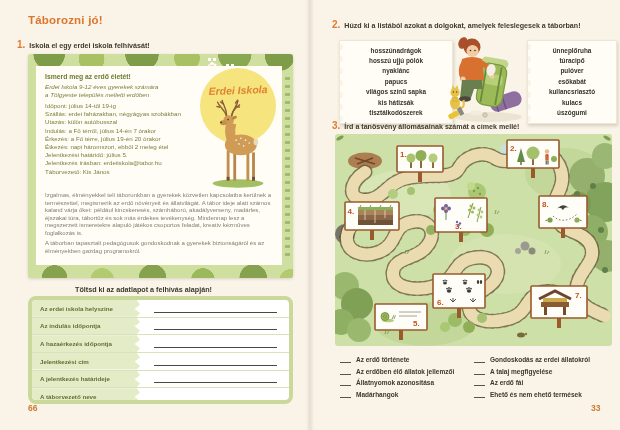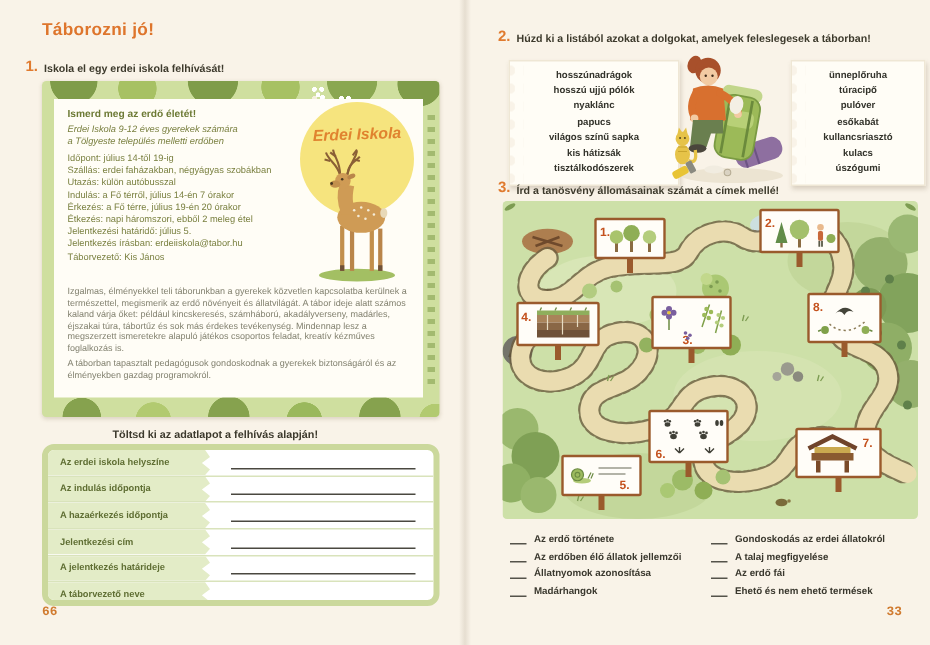--- a/index.html
+++ b/index.html
@@ -50,21 +50,21 @@
   
   .fill-title{left:28px;top:285px;font-size:7.2px;font-weight:bold;color:#3c392c;margin-left:47px;}
   .fill-table{left:28px;top:296px;width:265px;height:108px;background:#fff;border:4px solid #cbd89c;border-radius:8px;box-sizing:border-box;overflow:hidden;}
   .form-row{display:flex;height:16.65px;border-bottom:1px solid #d9e3bb;}
   .form-row:last-child{border-bottom:none;}
   .form-label{width:108px;background:#e3ecc7;display:flex;align-items:center;padding-left:8px;box-sizing:border-box;
     font-size:6.2px;font-weight:bold;color:#5f6e33;
     clip-path:polygon(0 0,97% 0,100% 28%,95% 52%,100% 78%,97% 100%,0 100%);}
   .form-line{flex:1;position:relative;}
   .form-line::after{content:"";position:absolute;left:14px;right:12px;bottom:4px;border-bottom:1px solid #4a4840;}
-  .page-num{font-size:8.5px;font-weight:bold;color:#d07a2e;font-family:Liberation Mono, monospace;}
+  .page-num{font-size:8.5px;font-weight:bold;color:#d07a2e;}
   
   .note-card{background-color:#fffdf6;box-shadow:1px 2px 3px rgba(120,100,70,.25);border:1px solid #efe7d5;
     background-image:radial-gradient(circle 3.5px at 0px 6px,#f9f3e8 96%,transparent);
     background-size:9px 12px;background-repeat:repeat-y;
     display:flex;flex-direction:column;justify-content:center;text-align:center;}
   .note-item{font-size:6.4px;font-weight:bold;color:#33332b;line-height:10.4px;}
   
   .map{left:335px;top:134px;width:277px;height:212px;}
   .map svg text{font-family:"Liberation Sans",sans-serif;font-weight:bold;fill:#c4511d;}
   .trail-dots{fill:none;stroke:#6c5c3e;stroke-width:15;stroke-dasharray:1.8 4.2;stroke-linecap:round;opacity:.8;}

